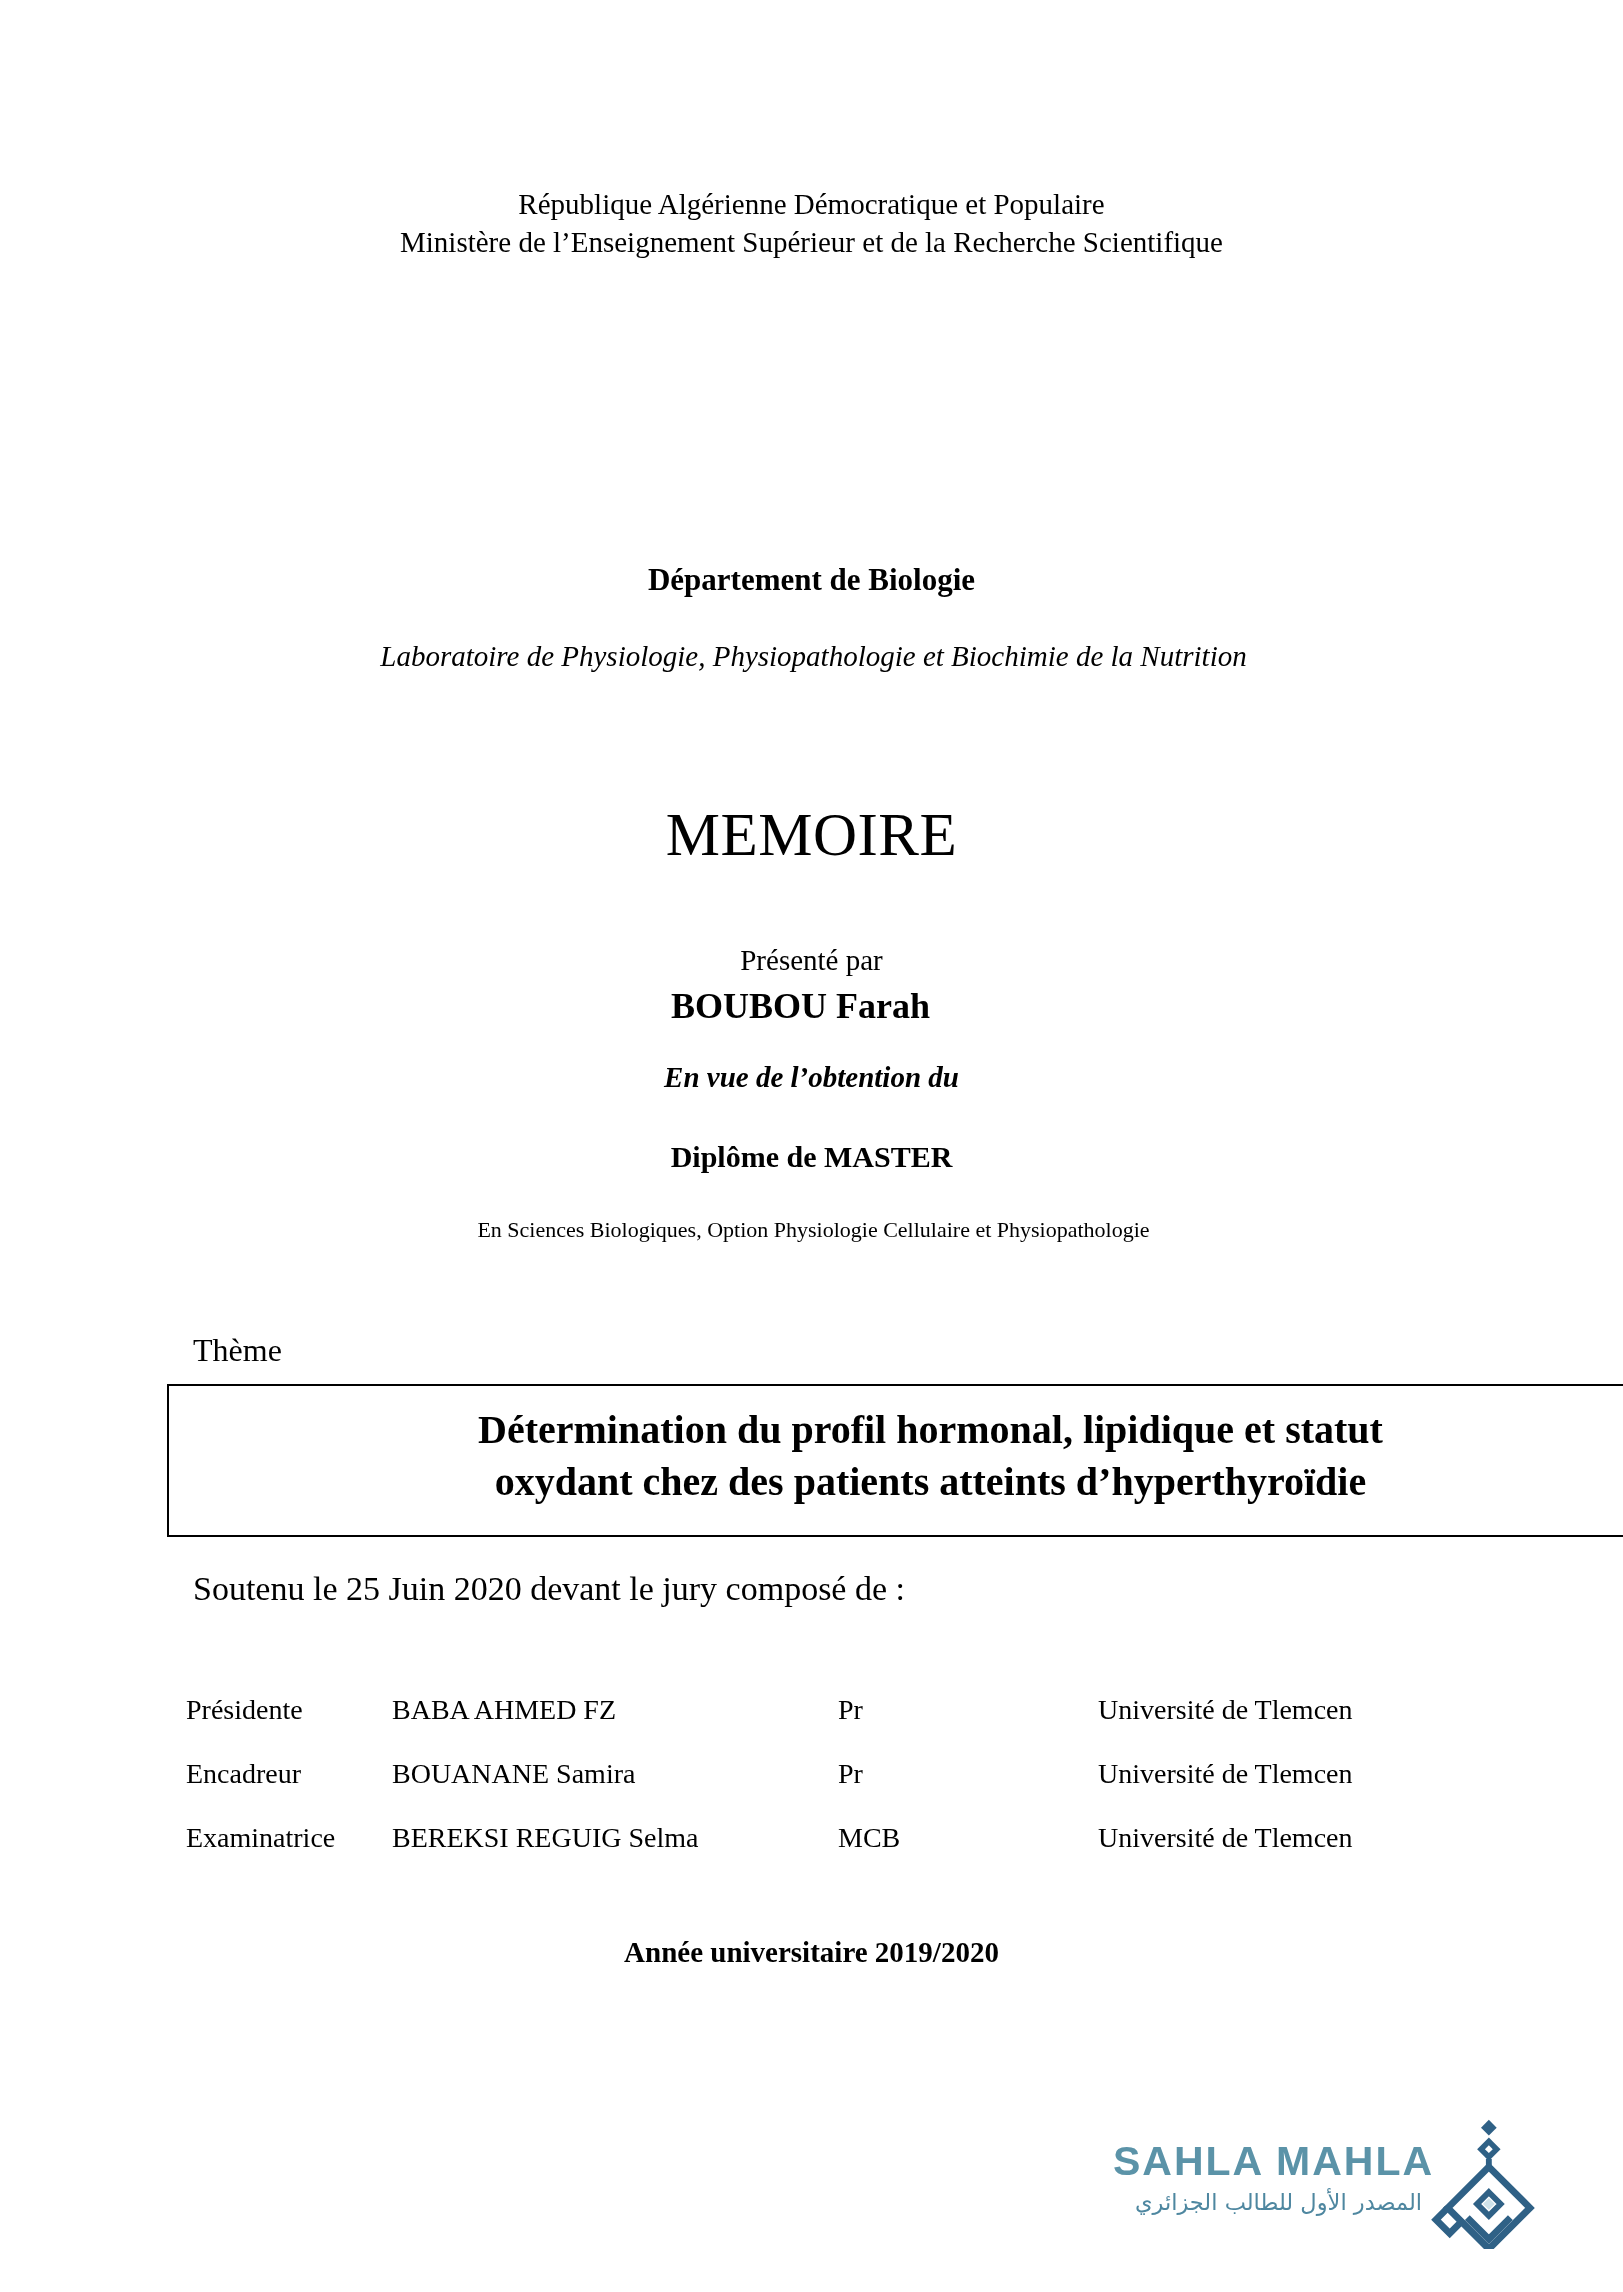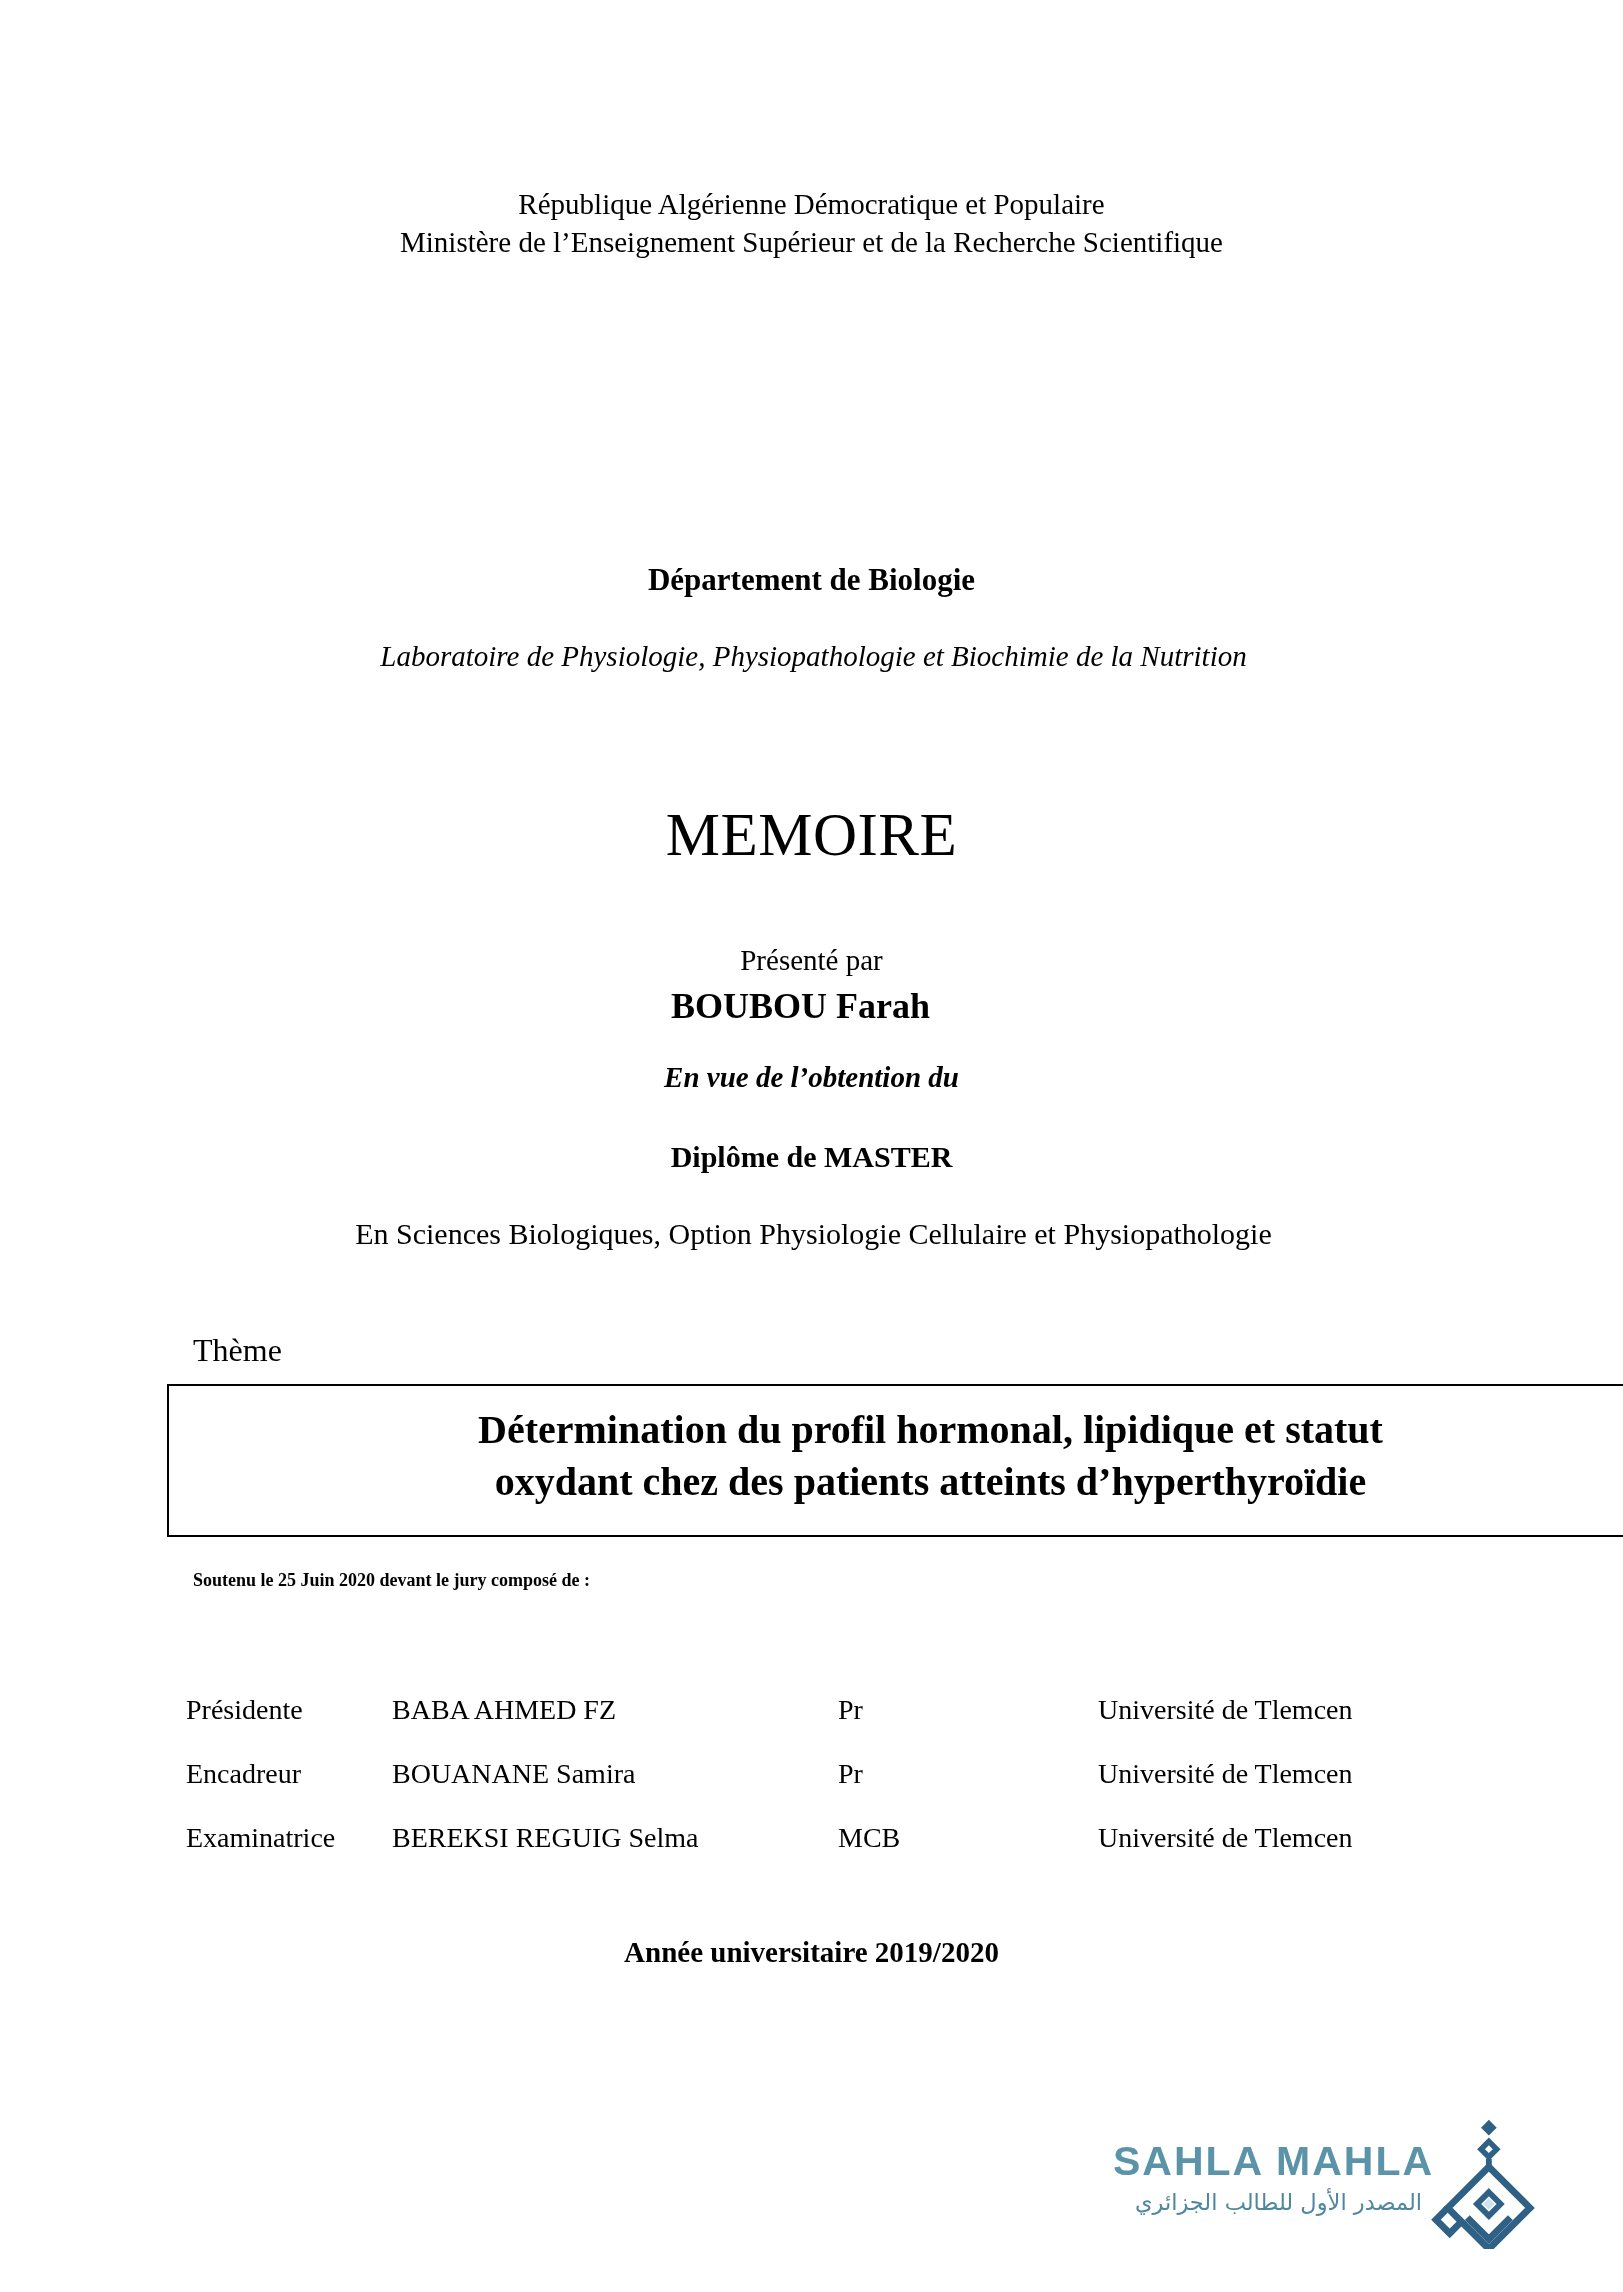--- a/index.html
+++ b/index.html
@@ -115,21 +115,21 @@
     text-align: center;
     font-size: 30px;
     font-weight: bold;
   }
   .specialty {
     position: absolute;
     left: 147px;
     top: 1217px;
     width: 1333px;
     text-align: center;
-    font-size: 30px;
+    font-size: 22px;
   }
 
   
   .theme-label {
     position: absolute;
     left: 193px;
     top: 1332px;
     font-size: 32px;
     font-weight: normal;
   }
@@ -150,22 +150,21 @@
     font-weight: bold;
     line-height: 1.32;
     white-space: nowrap;
   }
 
   
   .soutenu {
     position: absolute;
     left: 193px;
     top: 1570px;
-    font-size: 18px;
-    font-weight: bold;
+    font-size: 34px;
   }
 
   
   .jury {
     position: absolute;
     left: 186px;
     top: 1694px;
     width: 1235px;
     font-size: 28px;
     border-collapse: collapse;

